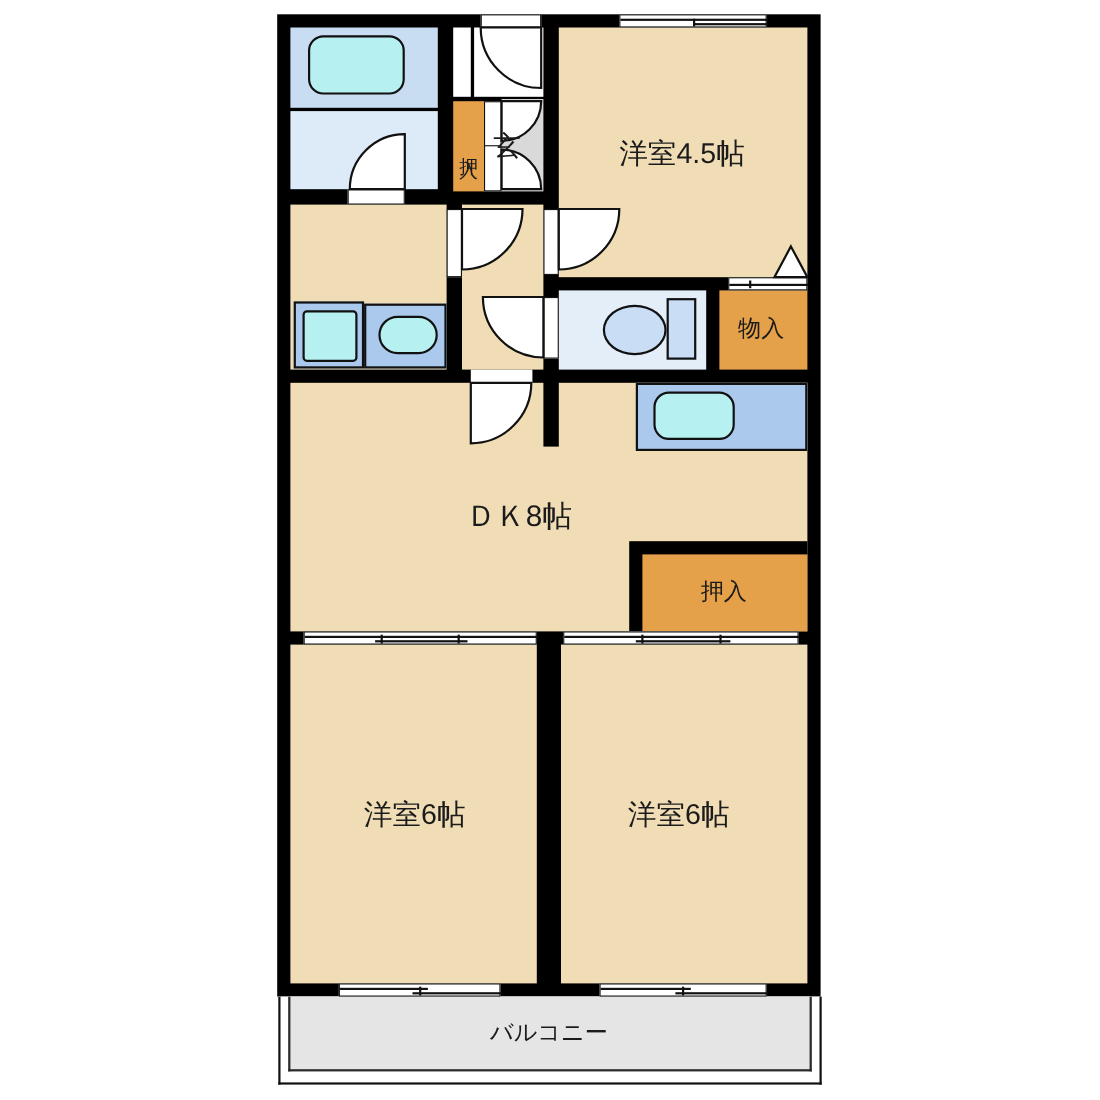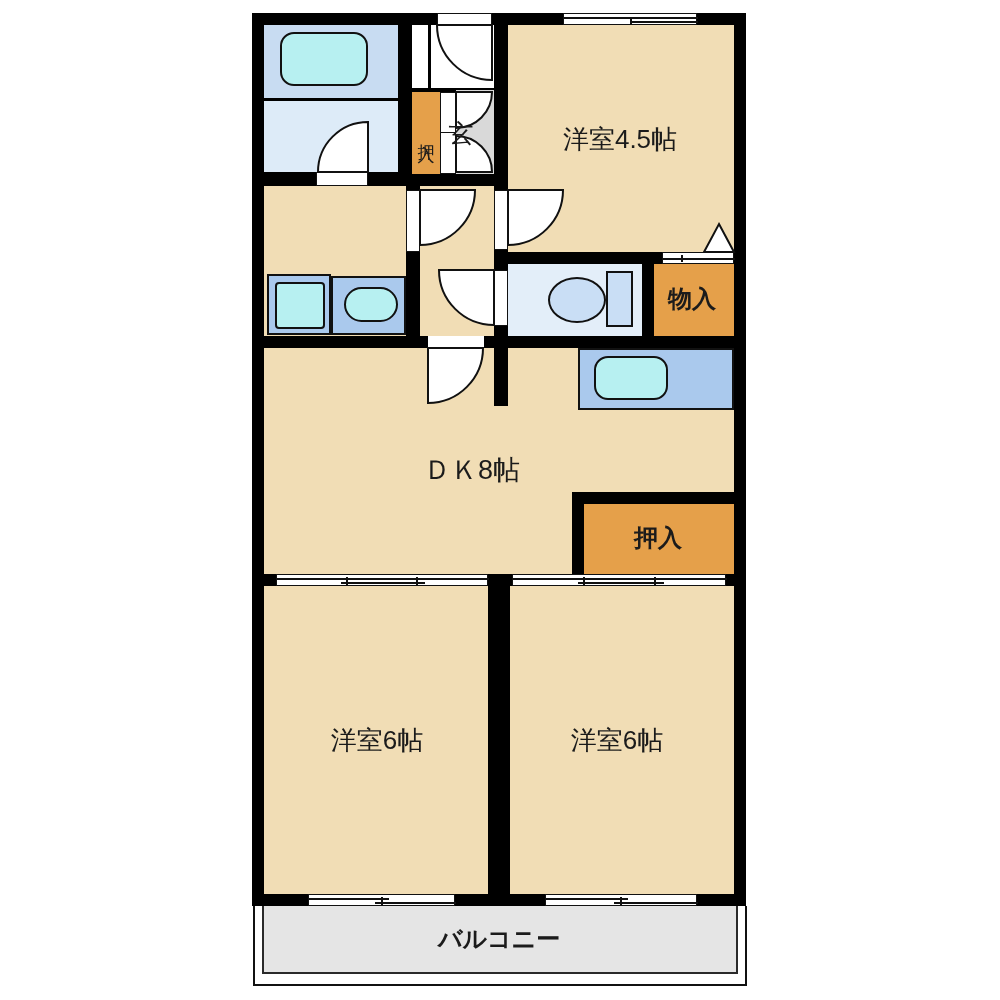--- a/index.html
+++ b/index.html
@@ -11,21 +11,21 @@
   .plan{position:relative;width:1000px;height:1000px;background:#ffffff;overflow:hidden;
         font-family:"Liberation Sans","DejaVu Sans",sans-serif;}
   .abs{position:absolute;box-sizing:border-box;}
   .base{background:var(--wall);}
   .floor{background:var(--floor);}
   .white{background:#ffffff;}
   .leaf{background:#ffffff;border:1px solid var(--line);}
   .lbl{position:absolute;transform:translate(-50%,-50%);color:var(--text);
        white-space:nowrap;line-height:1;}
   .lbl.big{font-size:26px;}
-  .lbl.med{font-size:24px;font-weight:bold;}
+  .lbl.med{font-size:21px;}
   .vert{writing-mode:vertical-rl;text-orientation:upright;font-size:17px;letter-spacing:2px;}
   .win{background:#ffffff;border:1px solid var(--line);}
   .hline{position:absolute;background:var(--line);height:2px;}
   .vtick{position:absolute;background:var(--line);width:2px;}
   svg.overlay{position:absolute;left:0;top:0;}
 </style>
 </head>
 <body>
 
 <div class="plan">

